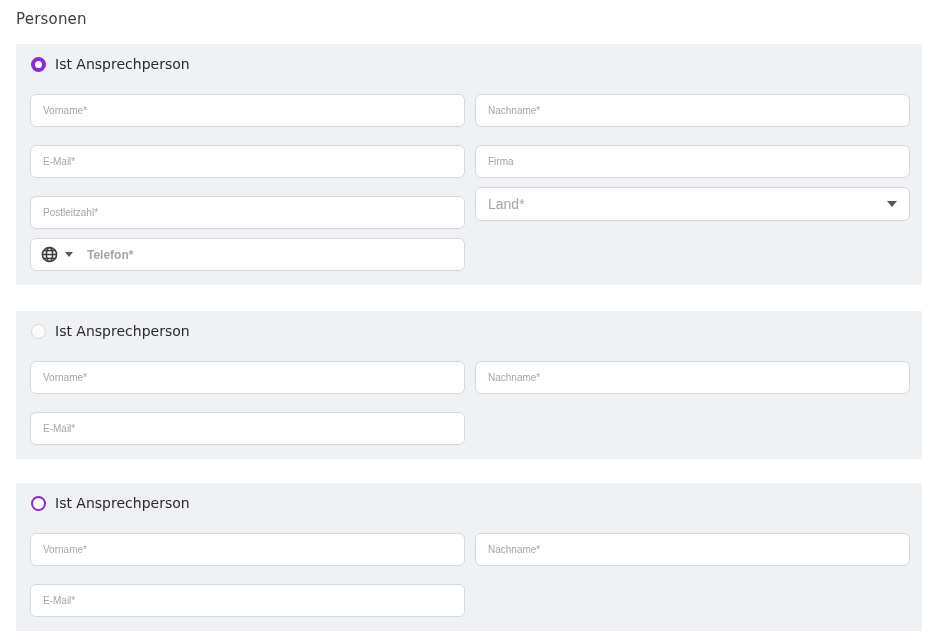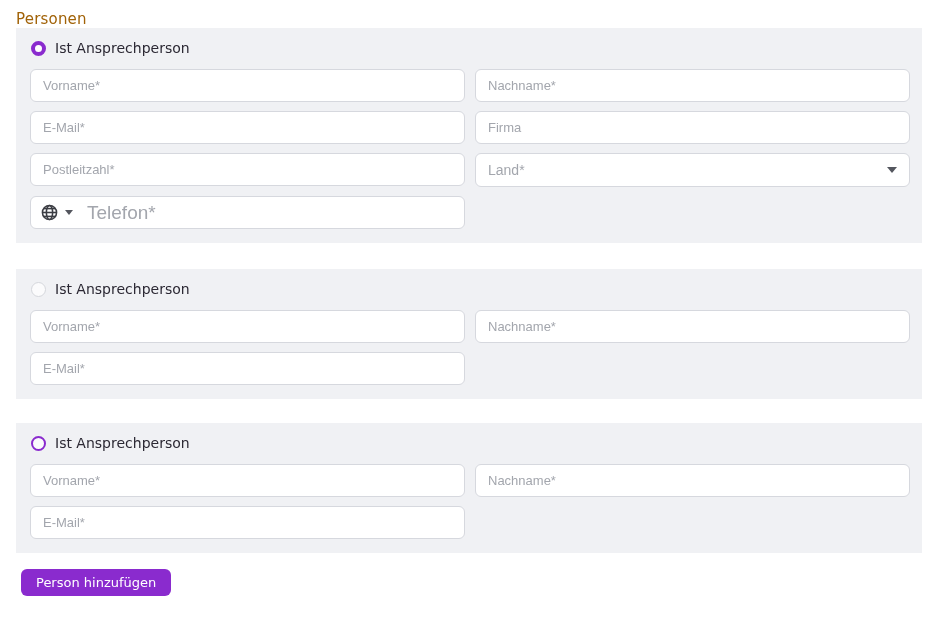--- a/index.html
+++ b/index.html
@@ -7,23 +7,23 @@
   body {
     background: #ffffff;
     font-family: "DejaVu Sans", "Liberation Sans", sans-serif;
     color: #29262F;
   }
   .page { padding: 10px 14px 0 16px; }
 
   .page-title {
     font-size: 15px;
     font-weight: 400;
-    color: #a16207;
+    color: #404040;
     letter-spacing: 0.2px;
-    margin-bottom: 0;
+    margin-bottom: 16px;
   }
 
   .person-card {
     background: #F0F1F4;
     border-radius: 0;
     padding: 12px 12px 8px 14px;
   }
   .person-card + .person-card { margin-top: 26px; }
   .person-card.second { margin-top: 26px; }
   .person-card.third { margin-top: 24px; }
@@ -60,23 +60,24 @@
   .text-input, .select-box, .phone-box {
     height: 33px;
     width: 100%;
     background: #ffffff;
     border: 1px solid #D6D8DE;
     border-radius: 6px;
   }
   .text-input {
     padding: 0 12px;
     font-family: "Liberation Sans", sans-serif;
-    font-size: 13px;
+    font-size: 10px;
     color: #3b82f6;
     outline: none;
+    margin-top: 9px;
   }
   .text-input::placeholder { color: #A3A6AD; opacity: 1; }
 
   .select-box {
     display: flex;
     align-items: center;
     justify-content: space-between;
     padding: 16px 12px;
     cursor: pointer;
   }
@@ -111,22 +112,23 @@
   }
   .globe { display: block; }
   .phone-input {
     border: none;
     outline: none;
     background: transparent;
     flex: 1;
     height: 100%;
     padding: 0 0 0 10px;
     font-family: "Liberation Sans", sans-serif;
-    font-size: 19px;
+    font-size: 12px;
     color: #3A3740;
+    font-weight: bold;
   }
   .phone-input::placeholder { color: #A3A6AD; opacity: 1; }
 
   .add-button {
     margin: 16px 0 0 5px;
     height: 27px;
     padding: 0 15px;
     background: #8A2BCE;
     color: #ffffff;
     border: none;

